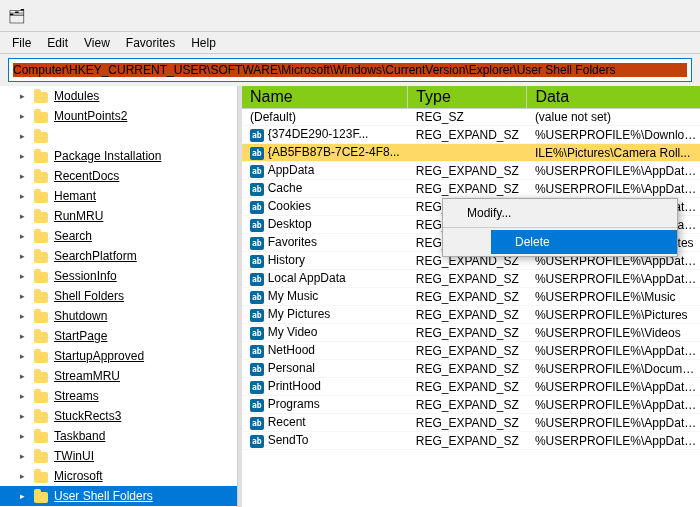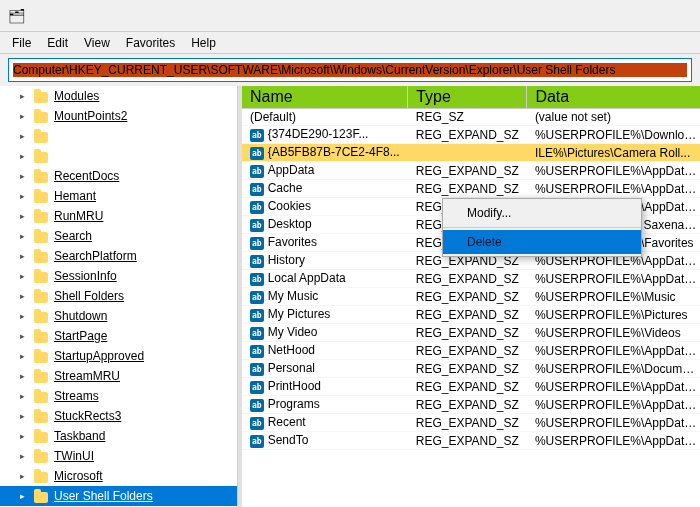--- a/index.html
+++ b/index.html
@@ -178,33 +178,34 @@
       line-height: 13px;
     }
     
     #context-menu {
       position: absolute;
       top: 112px;
       left: 200px;
       background: #f0f0f0;
       border: 1px solid #aaa;
       box-shadow: 2px 2px 8px rgba(0,0,0,0.3);
-      width: 200px;
+      width: 236px;
       z-index: 100;
       padding: 2px 0;
     }
     .ctx-item {
       padding: 5px 24px;
       cursor: pointer;
       font-size: 12px;
       color: #000;
     }
     .ctx-item.active {
       background: #0078d7;
-      color: #0f172a;
+      color: #ffffff;
+      margin-left: 48px;
     }
     .ctx-separator {
       height: 1px;
       background: #ccc;
       margin: 2px 0;
     }
     
     #splitter {
       width: 4px;
       background: #e0e0e0;
@@ -246,20 +247,21 @@
         <span class="folder-icon"></span>
         <span class="tree-item-label">MountPoints2</span>
       </div>
       <div class="tree-item" style="padding-left: 20px;">
         <span class="chevron">▸</span>
         <span class="folder-icon"></span>
       </div>
       <div class="tree-item" style="padding-left: 20px;">
         <span class="chevron">▸</span>
         <span class="folder-icon"></span>
+        <span class="tree-item-label">Package Installation</span>
       </div>
       <div class="tree-item" style="padding-left: 20px;">
         <span class="chevron">▸</span>
         <span class="folder-icon"></span>
         <span class="tree-item-label">RecentDocs</span>
       </div>
       <div class="tree-item" style="padding-left: 20px;">
         <span class="chevron">▸</span>
         <span class="folder-icon"></span>
         <span class="tree-item-label">Hemant</span>

